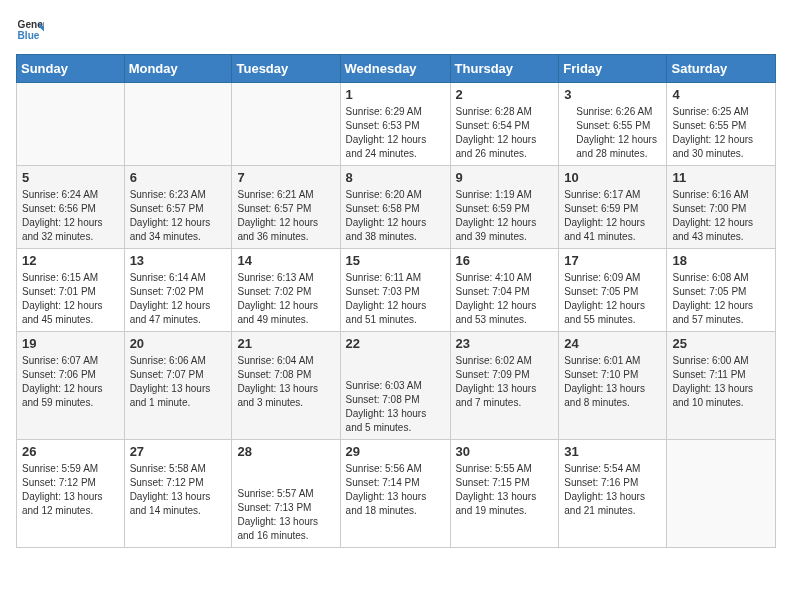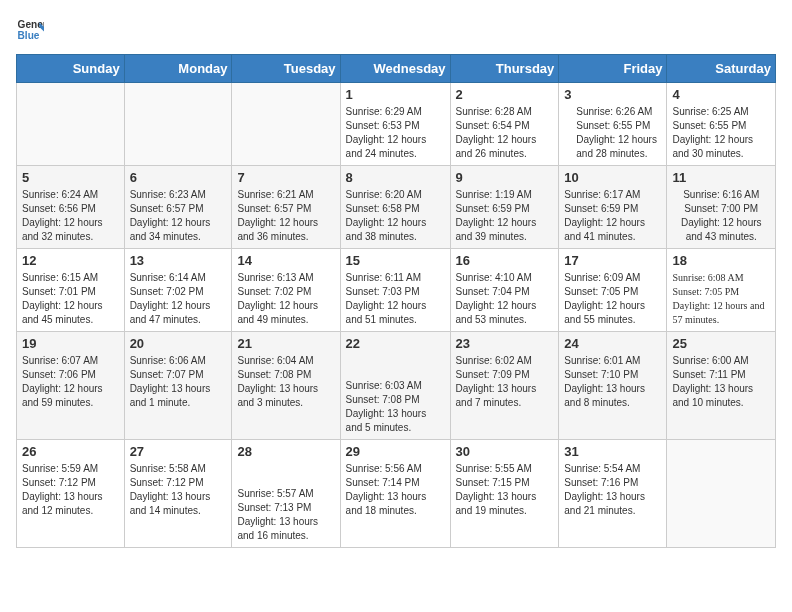--- a/index.html
+++ b/index.html
@@ -41,21 +41,21 @@
       width: 100%;
       border-collapse: collapse;
       border: 1px solid #ccc;
     }
     th {
       background-color: #3a7fc1;
       color: #fff;
       font-size: 13px;
       font-weight: bold;
       padding: 6px 4px;
-      text-align: right;
+      text-align: left;
       border: 1px solid #2e6da0;
     }
     td {
       border: 1px solid #ccc;
       vertical-align: top;
       padding: 4px 5px;
       width: 113px;
       min-height: 80px;
       font-size: 11px;
       color: #333;
@@ -173,21 +173,21 @@
 Daylight: 12 hours and 39 minutes.</div>
         </td>
         <td>
           <div class="day-number">10</div>
           <div class="day-info" style="white-space: pre-line;">Sunrise: 6:17 AM
 Sunset: 6:59 PM
 Daylight: 12 hours and 41 minutes.</div>
         </td>
         <td>
           <div class="day-number">11</div>
-          <div class="day-info" style="white-space: pre-line; text-align: center;">Sunrise: 6:16 AM
+          <div class="day-info" style="white-space: pre-line;">Sunrise: 6:16 AM
 Sunset: 7:00 PM
 Daylight: 12 hours and 43 minutes.</div>
         </td>
       </tr>
       <tr>
         <td>
           <div class="day-number">12</div>
           <div class="day-info" style="white-space: pre-line;">Sunrise: 6:15 AM
 Sunset: 7:01 PM
 Daylight: 12 hours and 45 minutes.</div>
@@ -217,21 +217,21 @@
 Daylight: 12 hours and 53 minutes.</div>
         </td>
         <td>
           <div class="day-number">17</div>
           <div class="day-info" style="white-space: pre-line;">Sunrise: 6:09 AM
 Sunset: 7:05 PM
 Daylight: 12 hours and 55 minutes.</div>
         </td>
         <td>
           <div class="day-number">18</div>
-          <div class="day-info" style="white-space: pre-line; font-family: Liberation Serif, serif;">Sunrise: 6:08 AM
+          <div class="day-info" style="white-space: pre-line;">Sunrise: 6:08 AM
 Sunset: 7:05 PM
 Daylight: 12 hours and 57 minutes.</div>
         </td>
       </tr>
       <tr>
         <td>
           <div class="day-number">19</div>
           <div class="day-info" style="white-space: pre-line;">Sunrise: 6:07 AM
 Sunset: 7:06 PM
 Daylight: 12 hours and 59 minutes.</div>

